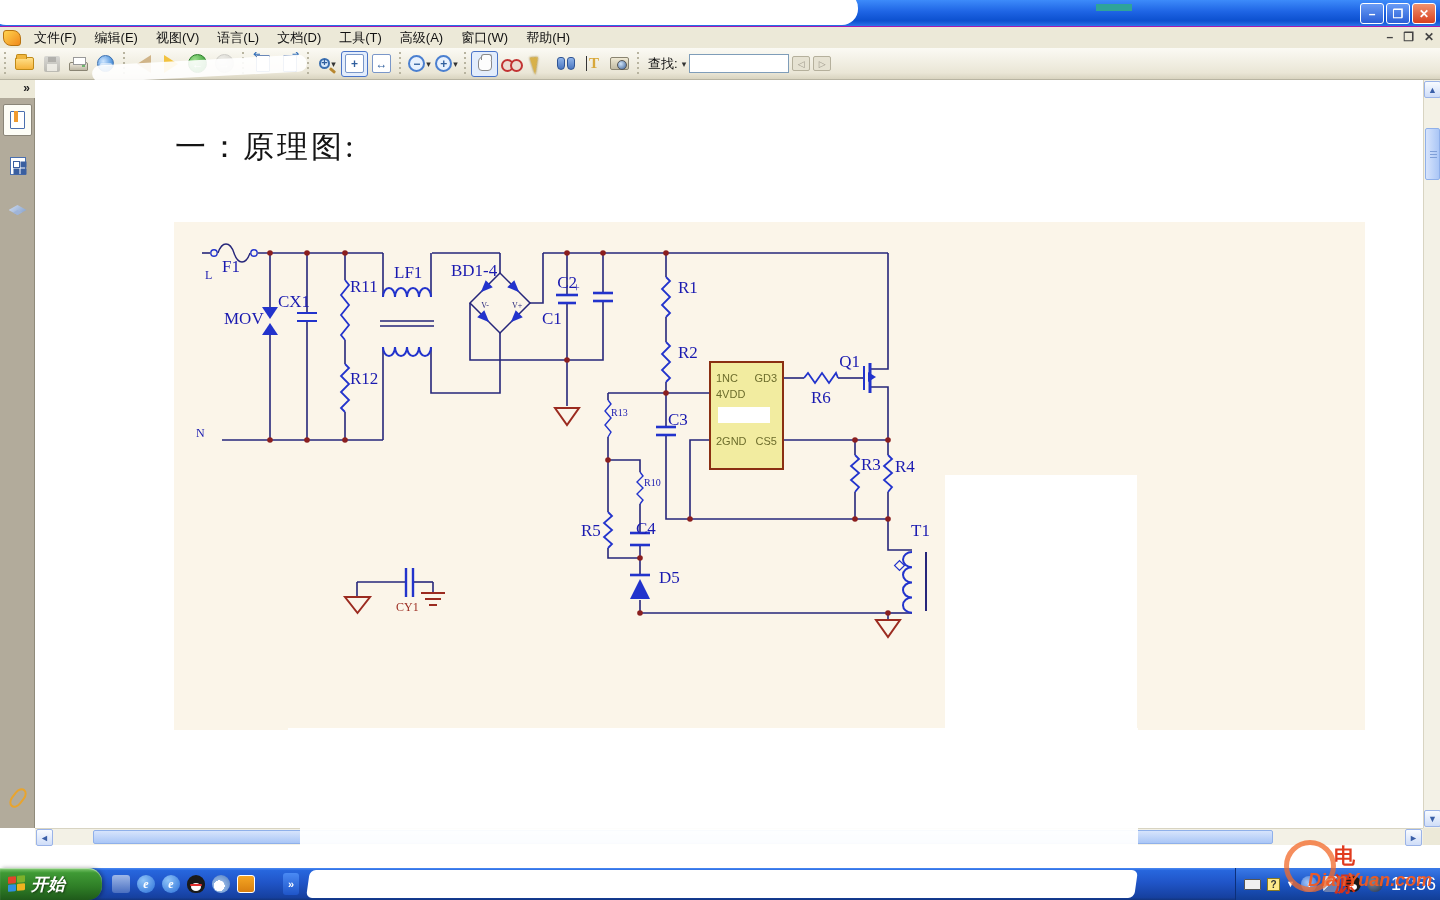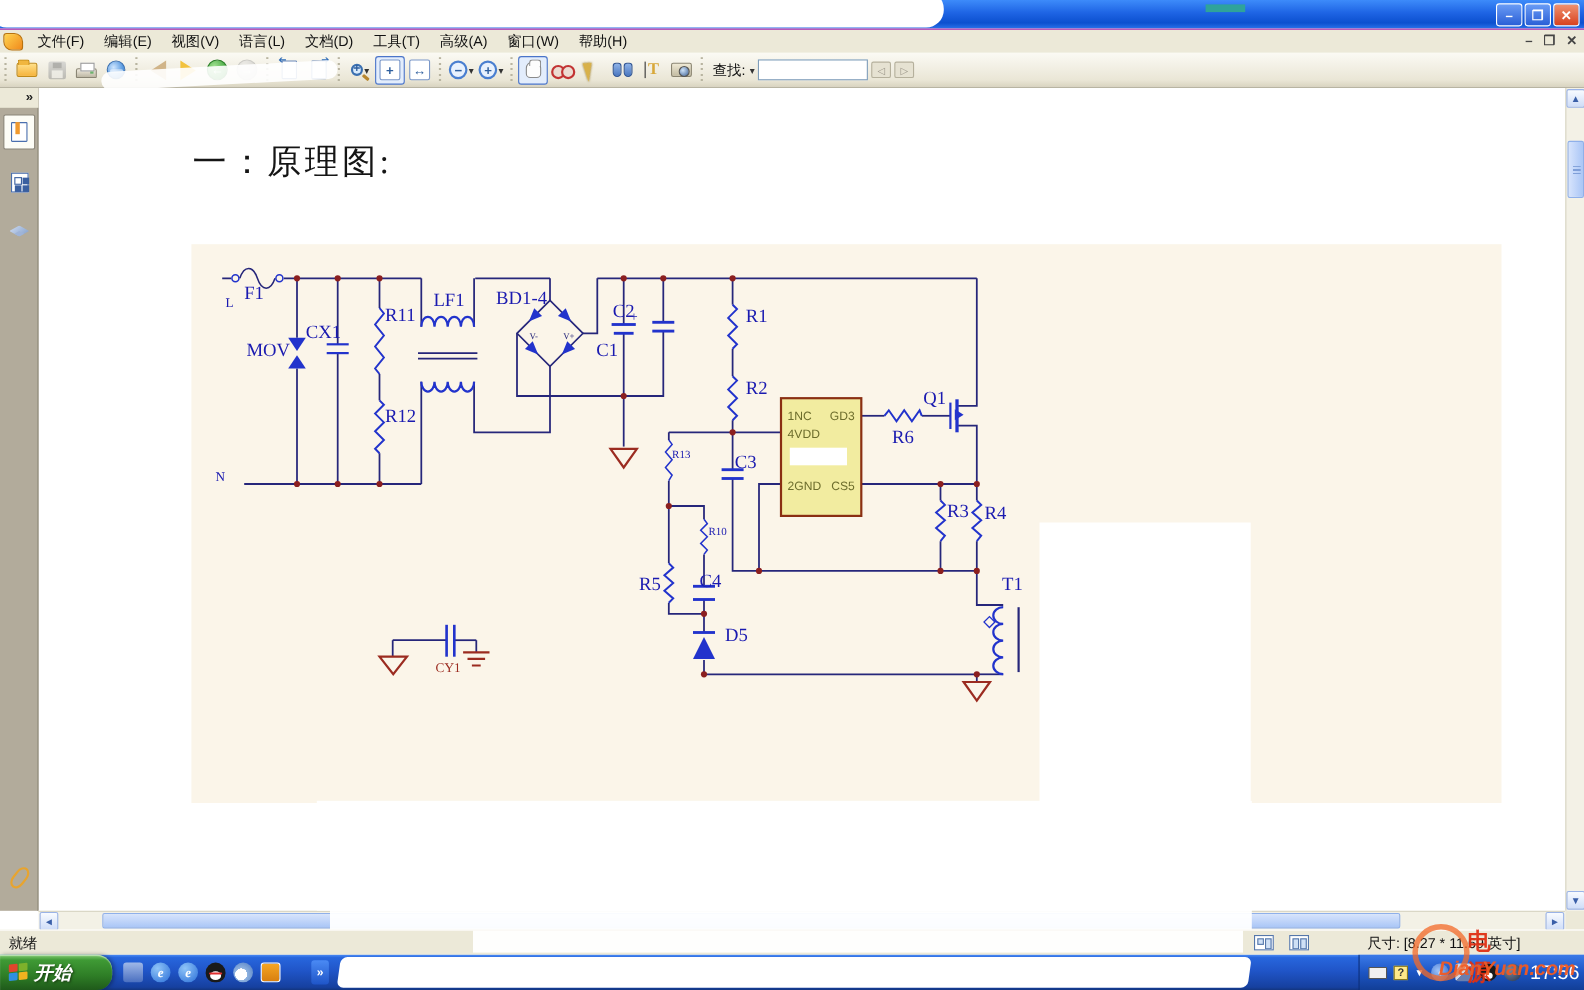--- a/index.html
+++ b/index.html
@@ -545,26 +545,20 @@
     </div>
   </div>
 
   <div class="hscroll">
     <div class="sbtn" style="left:1px;top:0;">◄</div>
     <div class="hthumb"></div>
     <div class="sbtn" style="right:1px;top:0;">►</div>
   </div>
   <div class="corner"></div>
 
-  <div class="statusbar">
-    <span class="status-ready">就绪</span>
-    <div class="layic one"></div>
-    <div class="layic two"></div>
-    <span class="status-size">尺寸: [8.27 * 11.69 英寸]</span>
-  </div>
 
   <div class="taskbar">
     <div class="startbtn">
       <div class="winflag">
           <i></i>
           <i></i>
           <i></i>
           <i></i>
         </div>
       <span class="startlabel">开始</span>

